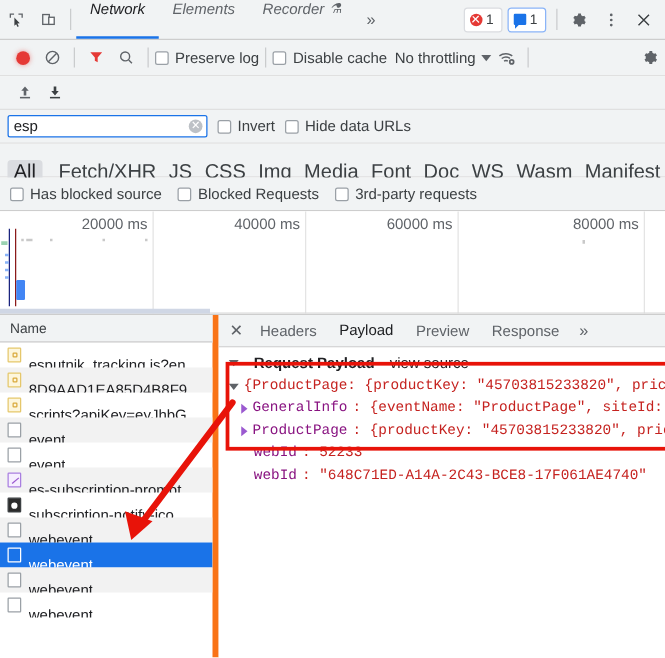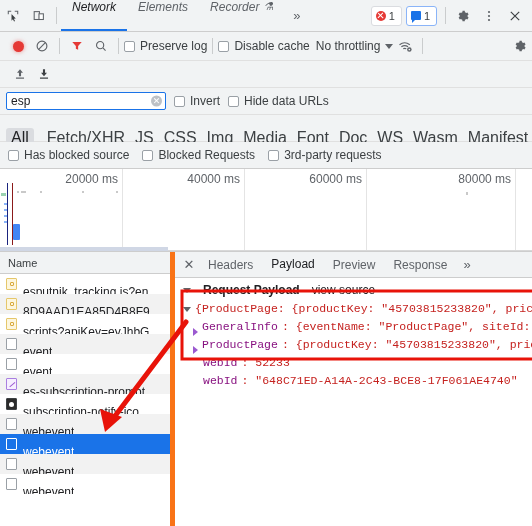--- a/index.html
+++ b/index.html
@@ -98,21 +98,21 @@
   .dbody{flex:1;overflow:hidden;position:relative;background:#fff;}
   .sect-head{display:flex;align-items:center;gap:12px;padding:5px 8px 3px 8px;}
   .tri{width:0;height:0;border-left:4px solid transparent;border-right:4px solid transparent;border-top:5px solid #5f6368;flex:none;}
   .tri.right{border-left:5px solid #9b59d0;border-top:4px solid transparent;border-bottom:4px solid transparent;border-right:0;}
   .sect-title{font-size:12px;font-weight:bold;color:#202124;}
   .viewsrc{font-size:12px;color:#202124;cursor:pointer;}
   .jsontree{font-family:"Liberation Mono", monospace;font-size:11.5px;line-height:18px;color:#c5221f;padding-left:8px;white-space:nowrap;overflow:hidden;}
   .jline{display:flex;align-items:center;gap:4px;height:18px;white-space:nowrap;overflow:hidden;}
   .jkey{color:#881280;}
   .jprop{color:#c5221f;}
-  .indent1{padding-left:10px;align-items:flex-end;}
+  .indent1{padding-left:10px;}
   .indent2{padding-left:20px;}
 
   
   .overlay{position:absolute;left:0;top:0;width:532px;height:526px;pointer-events:none;}
 </style>
 </head>
 <body>
 
 <div class="devtools">
 

